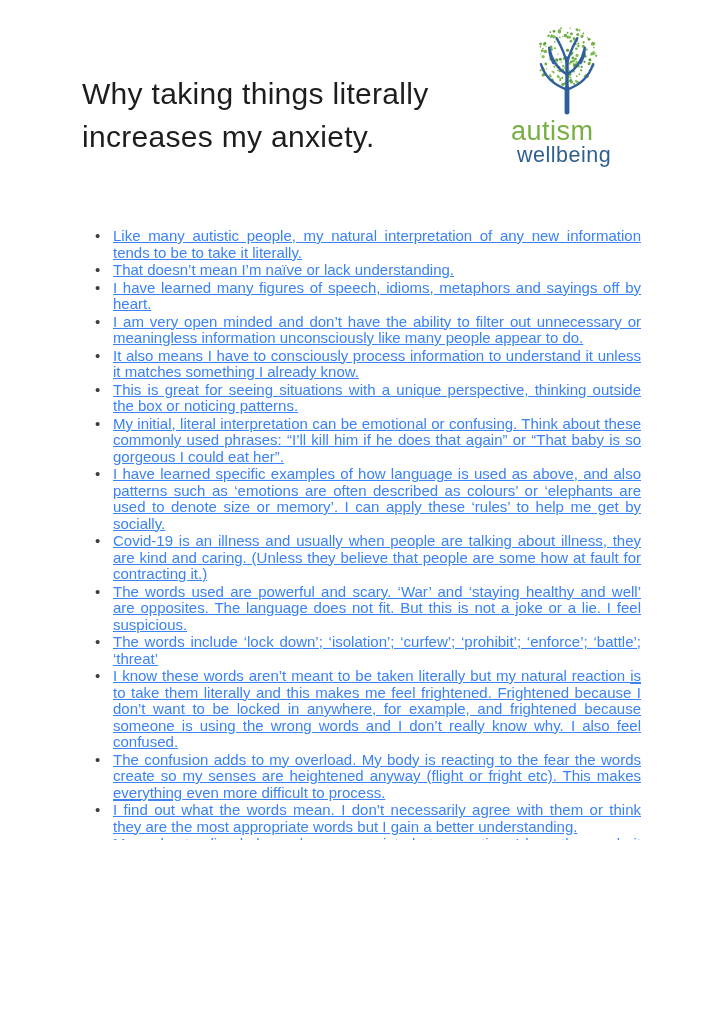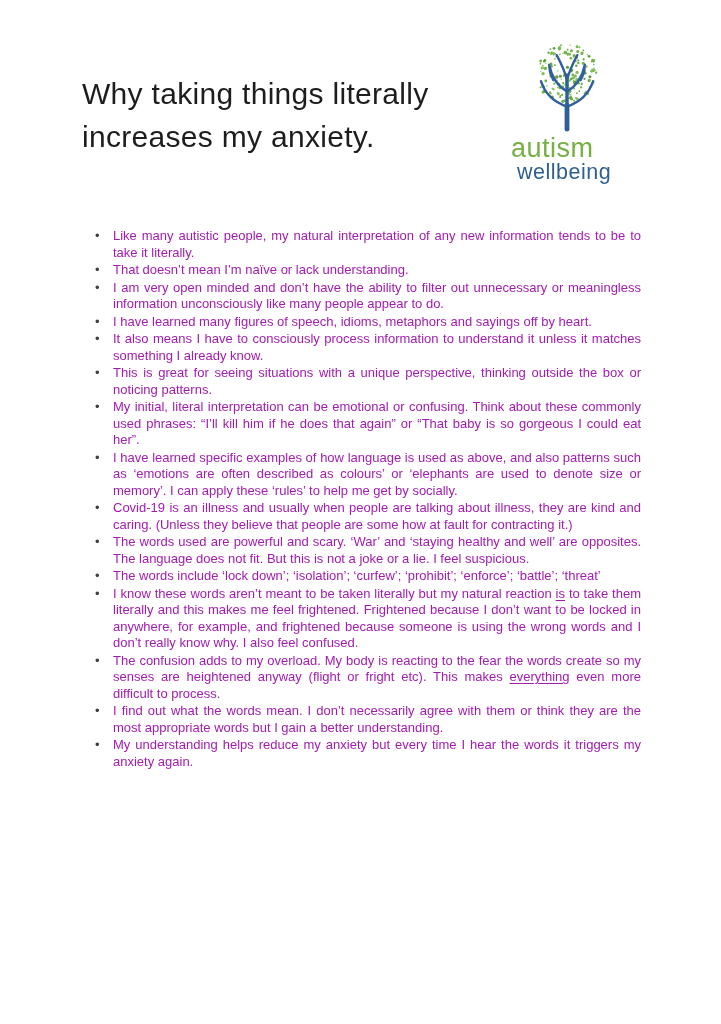--- a/index.html
+++ b/index.html
@@ -28,21 +28,21 @@
     font-size: 30px;
     font-weight: 400;
     letter-spacing: 0.3px;
     line-height: 43px;
     color: #1d1d1d;
   }
   .page-title span { display: block; }
   .logo {
     position: absolute;
     left: 505px;
-    top: 38px;
+    top: 21px;
     width: 140px;
   }
   .logo svg {
     display: block;
     margin-left: 8px;
   }
   .brand-line1 {
     margin: 1px 0 0 6px;
     font-size: 27px;
     line-height: 26px;
@@ -54,24 +54,25 @@
     font-size: 21.5px;
     line-height: 22px;
     font-weight: 500;
     letter-spacing: 0.5px;
   }
   
   ul.bullets {
     margin: 32px 80px 0 95px;
     padding: 0;
     list-style: none;
-    font-size: 13px;
+    font-size: 15px;
     line-height: 16.5px;
-    color: #a21caf;
+    color: #3b82f6;
     text-align: justify;
+    text-decoration: underline;
   }
   ul.bullets li {
     position: relative;
     padding-left: 18px;
     margin-bottom: 1px;
   }
   ul.bullets li::before {
     content: "\2022";
     position: absolute;
     left: 0;
@@ -262,22 +263,22 @@
         </g>
       </svg>
       <div class="brand-line1" style="color: rgb(118, 176, 67);">autism</div>
       <div class="brand-line2" style="color: rgb(46, 95, 143);">wellbeing</div>
     </div>
   </div>
 
   <ul class="bullets" id="bullet-list">
       <li><span>Like many autistic people, my natural interpretation of any new information tends to be to take it literally.</span></li>
       <li><span>That doesn’t mean I’m naïve or lack understanding.</span></li>
+      <li><span>I have learned many figures of speech, idioms, metaphors and sayings off by heart.</span></li>
       <li><span>I am very open minded and don’t have the ability to filter out unnecessary or meaningless information unconsciously like many people appear to do.</span></li>
-      <li><span>I have learned many figures of speech, idioms, metaphors and sayings off by heart.</span></li>
       <li><span>It also means I have to consciously process information to understand it unless it matches something I already know.</span></li>
       <li><span>This is great for seeing situations with a unique perspective, thinking outside the box or noticing patterns.</span></li>
       <li><span>My initial, literal interpretation can be emotional or confusing. Think about these commonly used phrases: “I’ll kill him if he does that again” or “That baby is so gorgeous I could eat her”.</span></li>
       <li><span> I have learned specific examples of how language is used as above, and also patterns such as ‘emotions are often described as colours’ or ‘elephants are used to denote size or memory’. I can apply these ‘rules’ to help me get by socially.</span></li>
       <li><span>Covid-19 is an illness and usually when people are talking about illness, they are kind and caring.  (Unless they believe that people are some how at fault for contracting it.)</span></li>
       <li><span>The words used are powerful and scary. ‘War’ and ‘staying healthy and well’ are opposites. The language does not fit. But this is not a joke or a lie. I feel suspicious.</span></li>
       <li><span>The words include ‘lock down’; ‘isolation’; ‘curfew’; ‘prohibit’; ‘enforce’; ‘battle’; ‘threat’</span></li>
       <li><span>I know these words aren’t meant to be taken literally but my natural reaction </span><u>is</u><span> to take them literally and this makes me feel frightened. Frightened because I don’t want to be locked in anywhere, for example, and frightened because someone is using the wrong words and I don’t really know why. I also feel confused.</span></li>
       <li><span>The confusion adds to my overload. My body is reacting to the fear the words create so my senses are heightened anyway (flight or fright etc). This makes </span><u>everything</u><span> even more difficult to process.</span></li>
       <li><span>I find out what the words mean. I don’t necessarily agree with them or think they are the most appropriate words but I gain a better understanding.</span></li>

